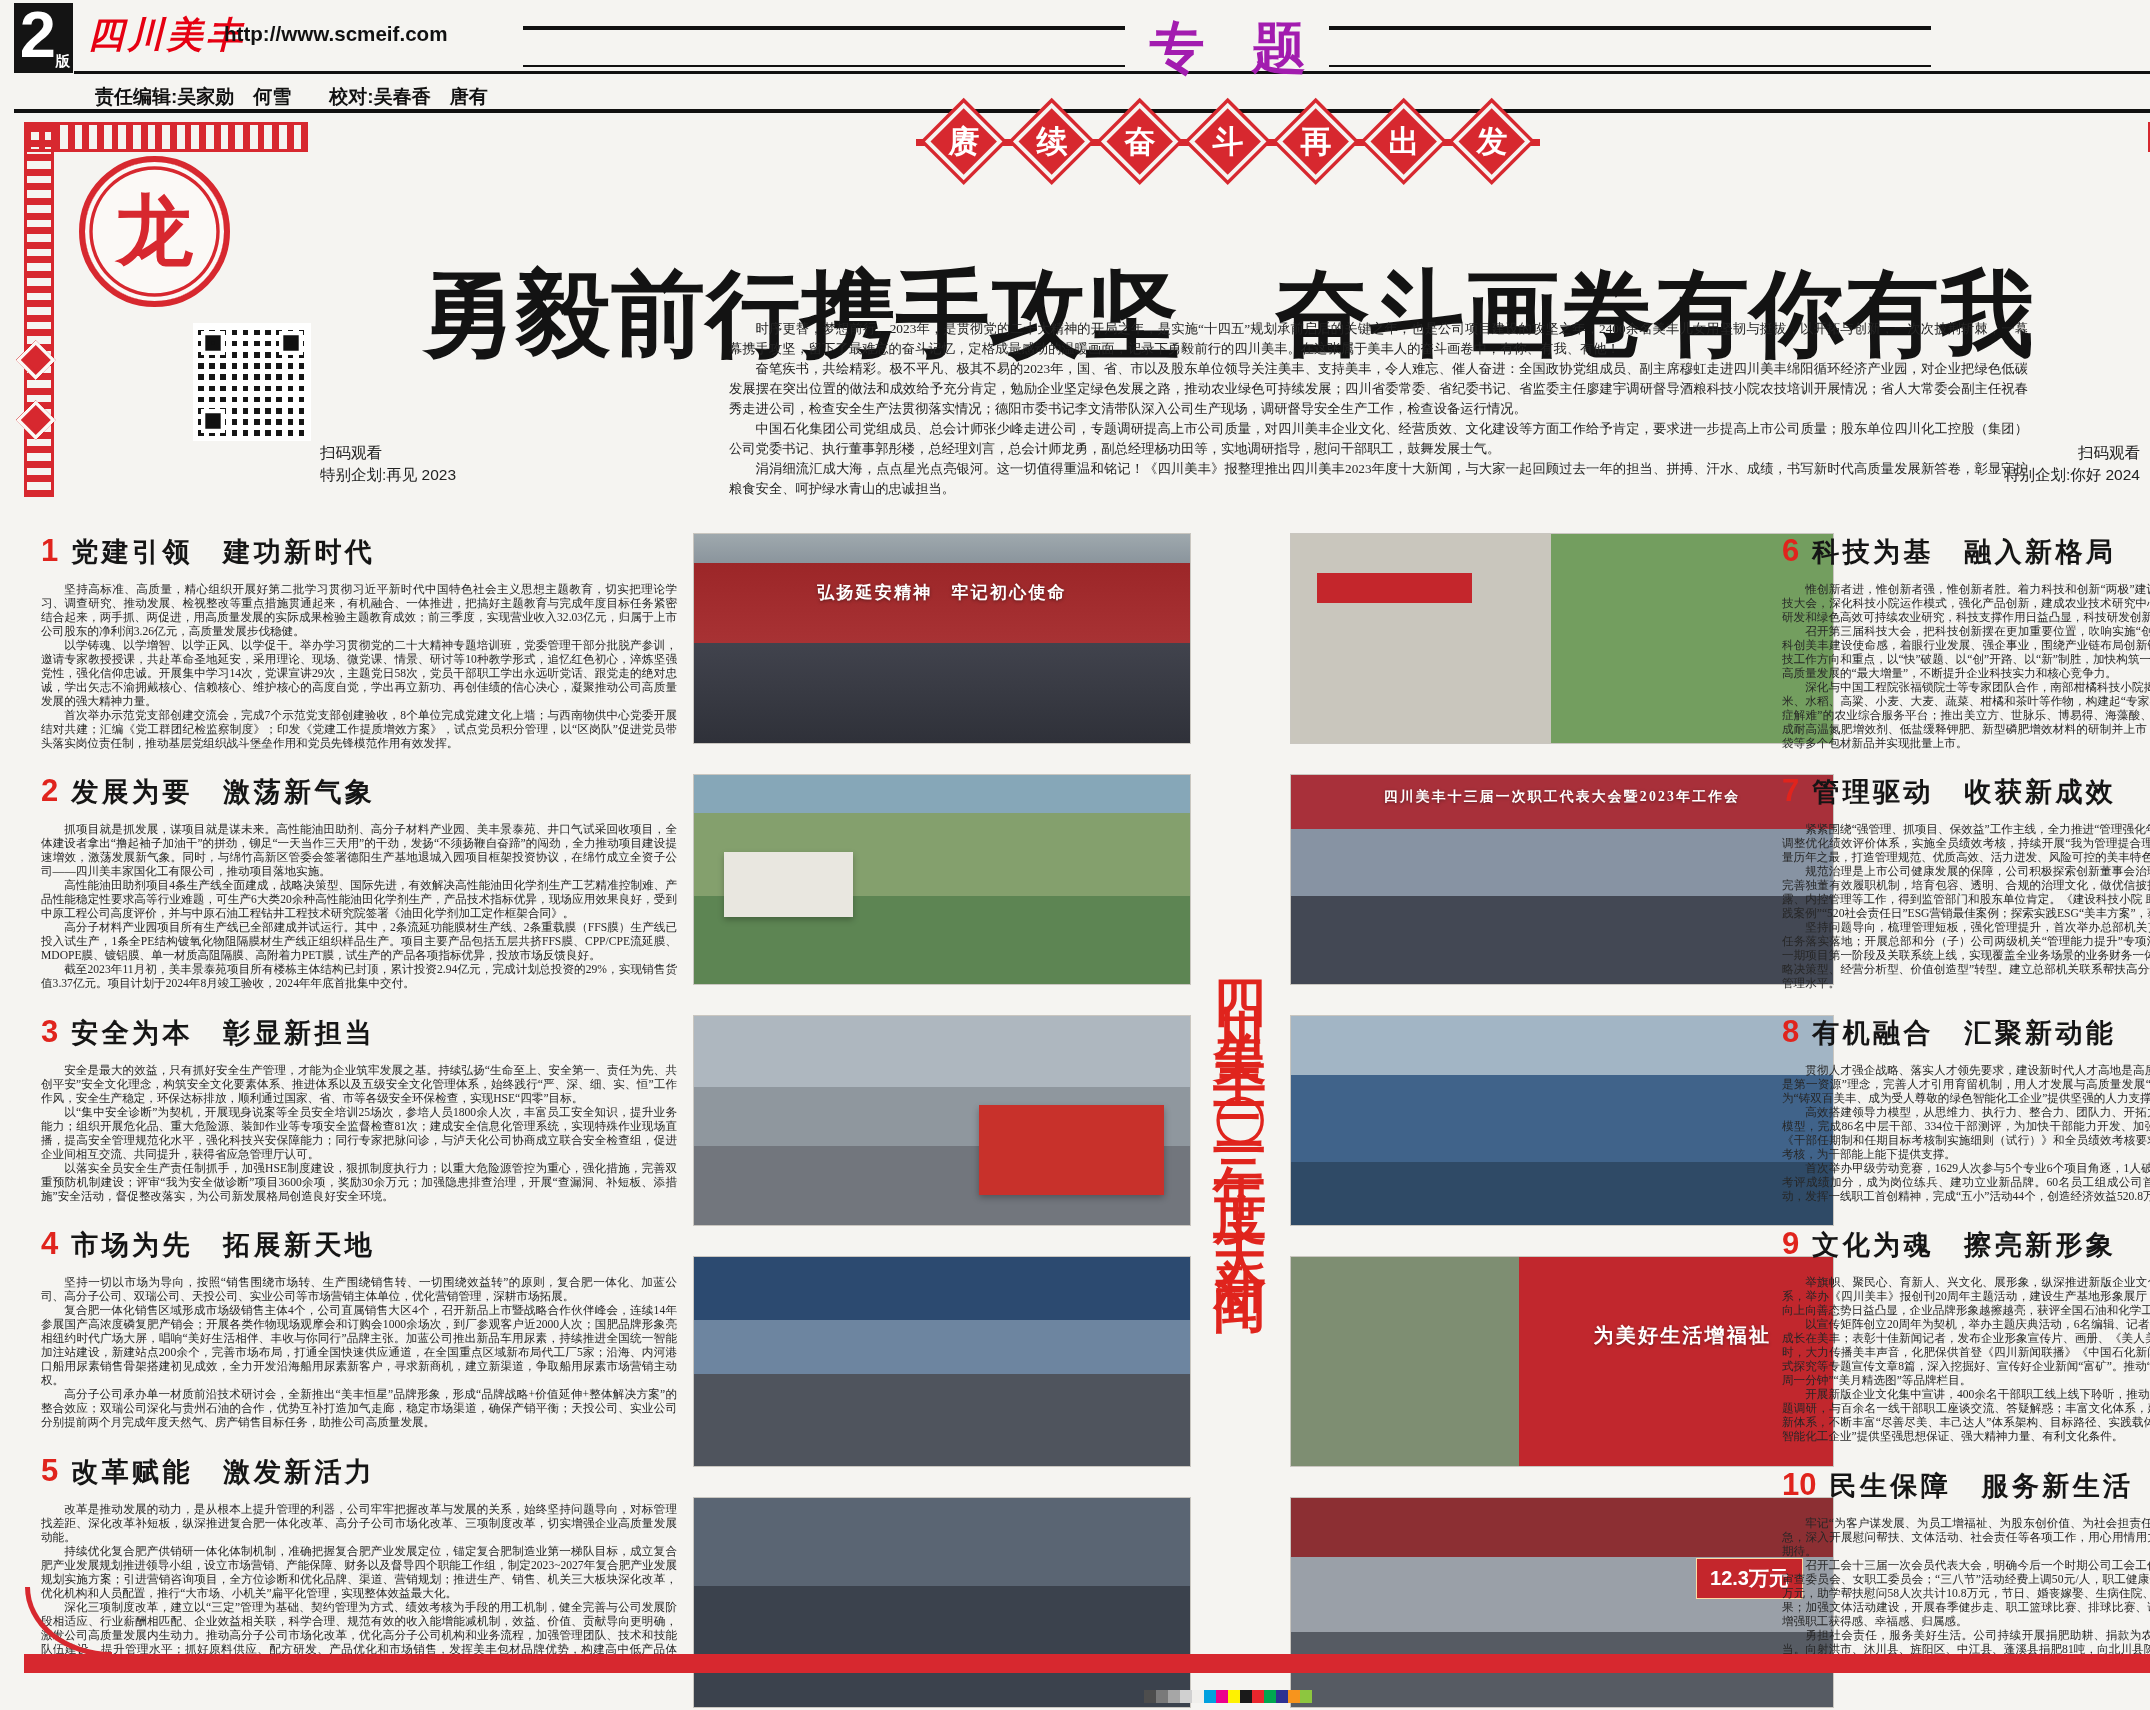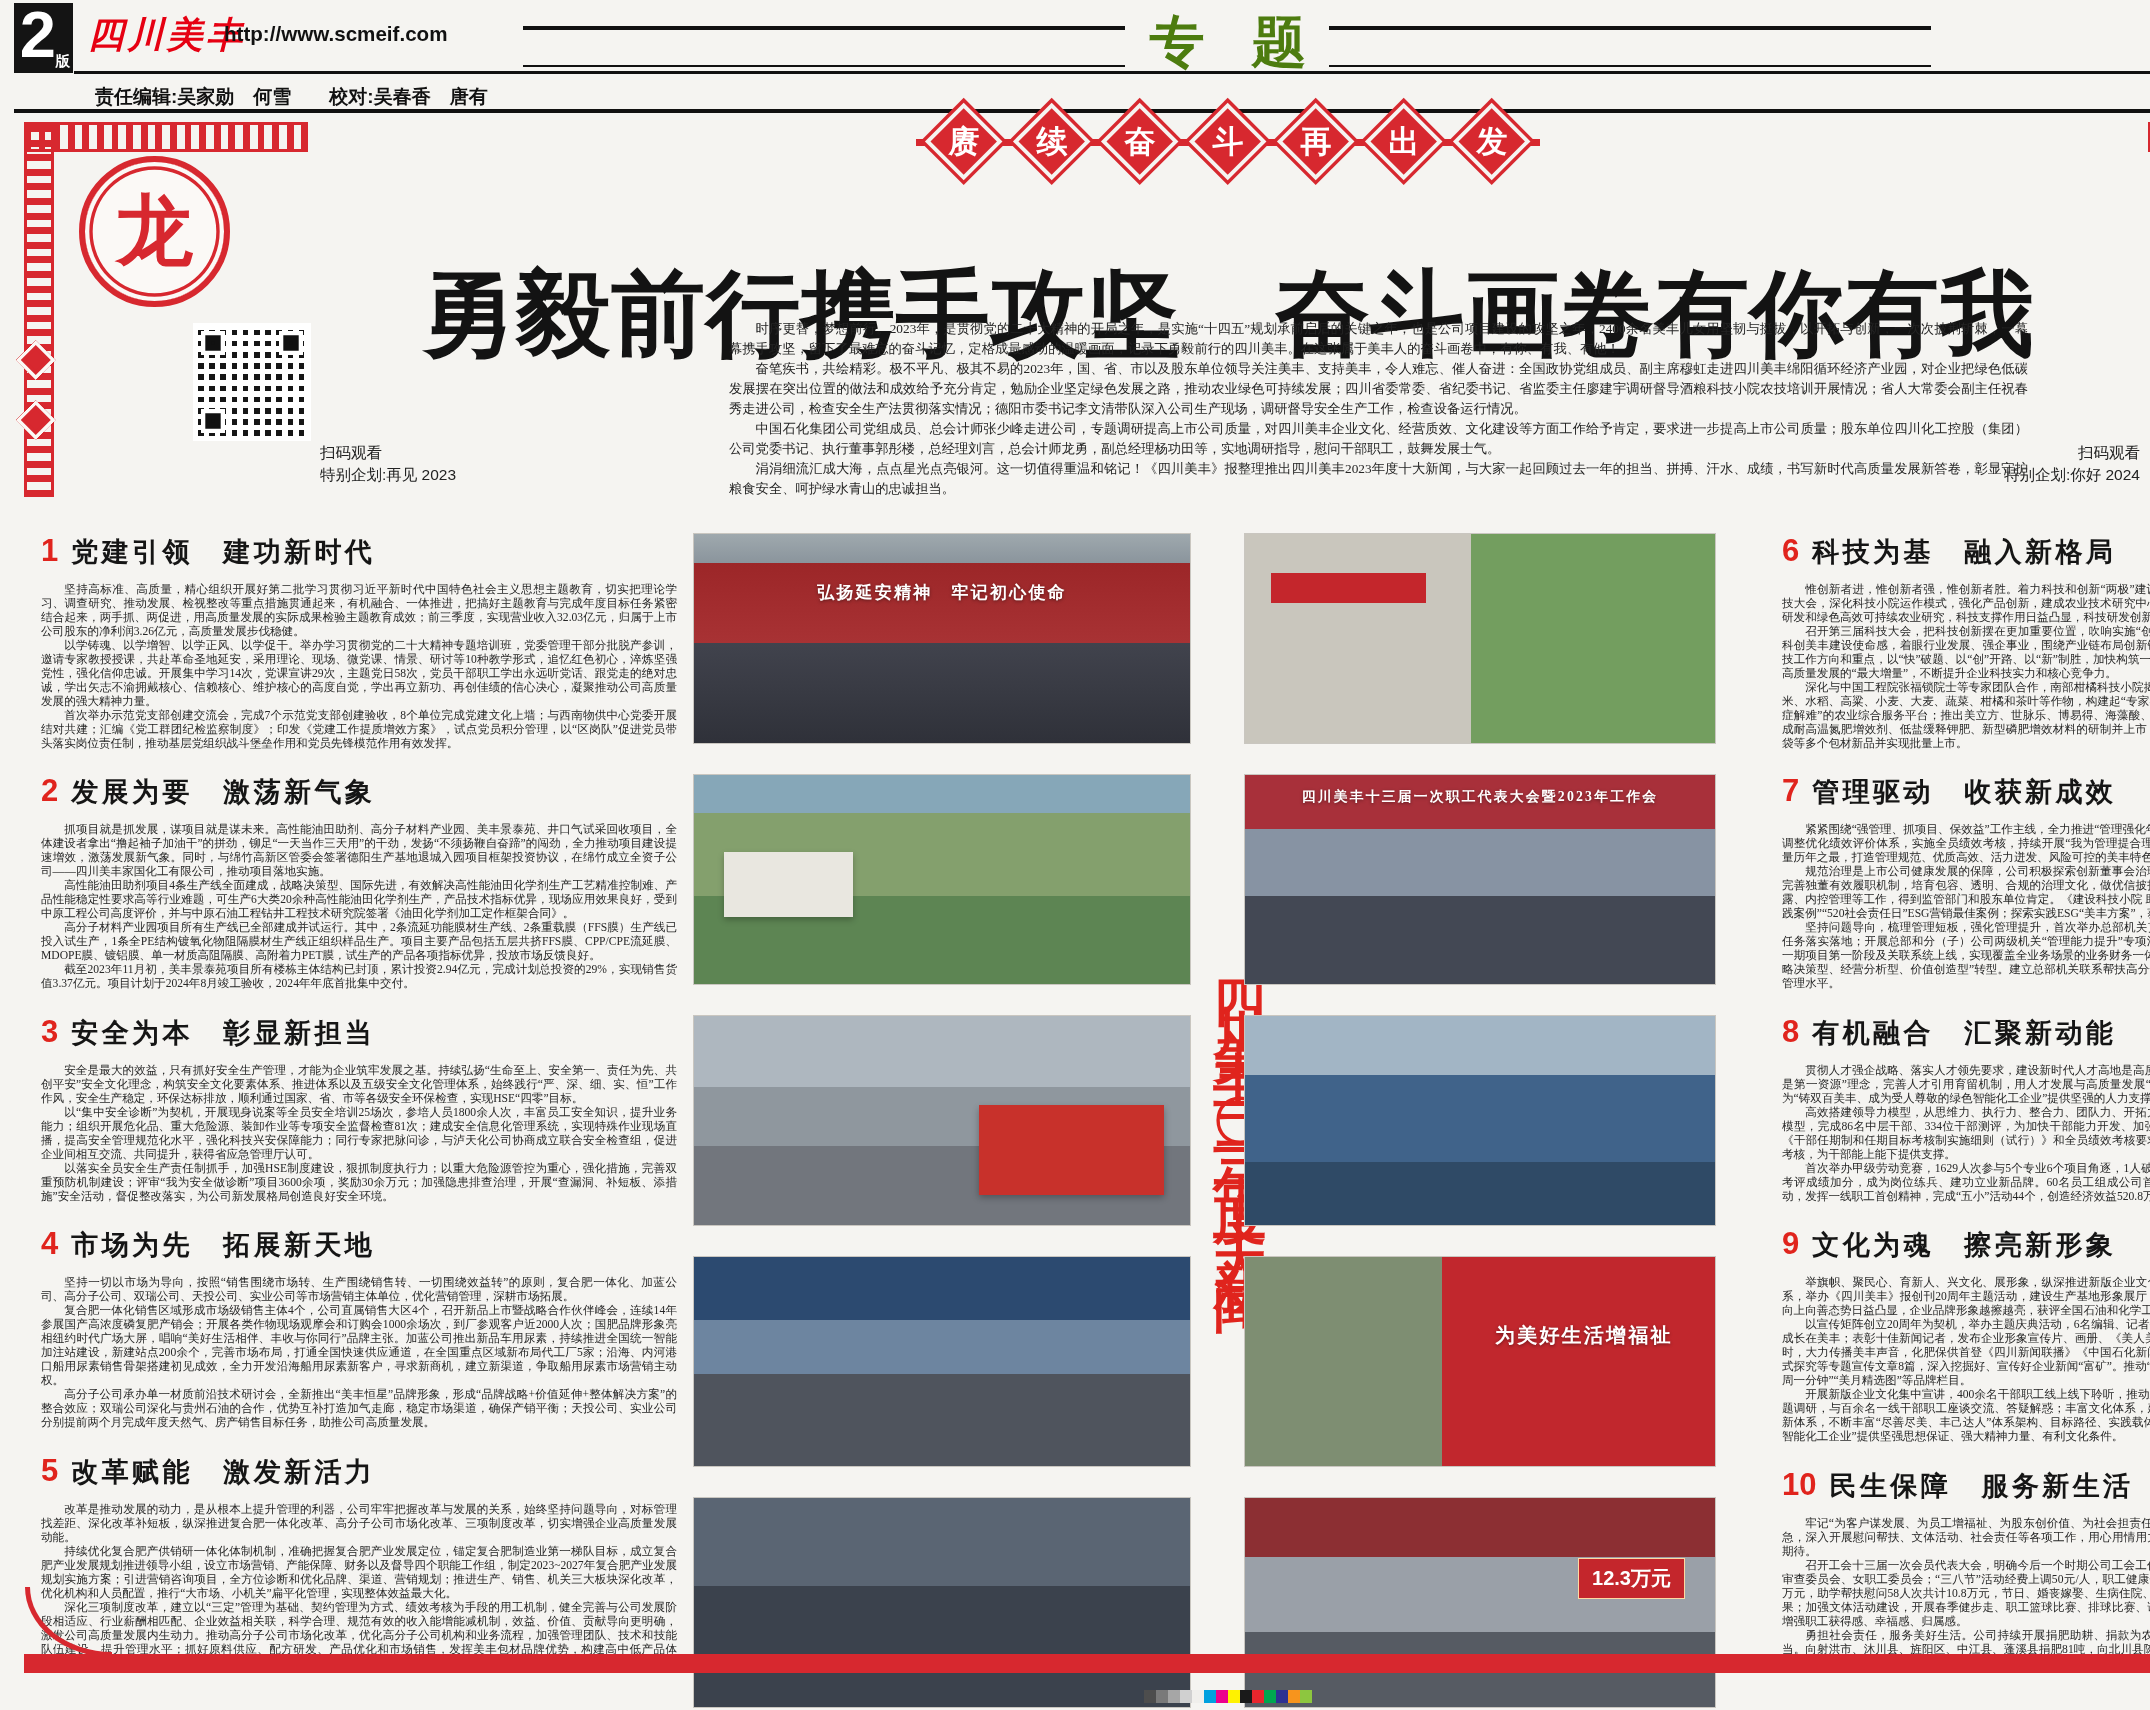--- a/index.html
+++ b/index.html
@@ -10,21 +10,21 @@
   }
   
   .pagebox{position:absolute;top:2.6px;width:59px;height:70px;background:#141414;color:#fff;}
   .pagebox.left{left:13.8px;}
   .pagebox .pn{position:absolute;top:-6px;left:0;right:11.2px;text-align:center;font:900 65px "Liberation Sans",sans-serif;}
   .pagebox .pn-ed{position:absolute;right:2.6px;bottom:1.7px;font-size:14.6px;font-weight:700;}
   .logo{position:absolute;left:88px;top:11.2px;color:#e60012;font:italic 900 36px "Liberation Serif",serif;letter-spacing:3.4px;}
   .url{position:absolute;left:224px;top:22.4px;font:700 20.6px "Liberation Sans",sans-serif;color:#111;}
   .hdr-line1{position:absolute;left:74px;right:74px;top:71px;height:3px;background:#111;}
   .editors{position:absolute;left:95px;top:84px;font:700 19px "Liberation Sans",sans-serif;color:#111;}
-  .zhuanti{position:absolute;left:50%;top:6px;transform:translateX(-50%);color:#4d7c0f;
+  .zhuanti{position:absolute;left:50%;top:12px;transform:translateX(-50%);color:#a21caf;
     font:700 55px "Liberation Serif",serif;letter-spacing:47px;text-indent:47px;white-space:nowrap;}
   .flank{position:absolute;background:#111;}
   .fl-t{top:26px;height:3.9px;} .fl-b{top:65px;height:1.7px;}
   .fl-l{left:523px;width:602px;} .fl-r{left:1329px;width:602px;}
   .hdr-line2{position:absolute;left:13.8px;right:13.8px;top:109px;height:3.9px;background:#111;}
 
   
   .orn{position:absolute;top:122px;width:284px;height:375px;pointer-events:none;}
   .orn.left{left:24px;} .orn.right{right:24px;}
   .orn .h-band{position:absolute;top:0;width:284px;height:24px;border-top:3px solid #d7282f;border-bottom:3px solid #d7282f;
@@ -77,21 +77,21 @@
   .col-text.tleft{left:41px;} .col-text.tright{left:1782px;}
   .sec{margin-bottom:22.4px;}
   .sec-h{display:flex;align-items:baseline;gap:13px;margin:0 0 13px 0;}
   .sec-num{color:#e0241d;font:900 31px "Liberation Sans",sans-serif;}
   .sec-title{font:900 27px "Liberation Serif",serif;letter-spacing:3.4px;color:#151515;}
   .sec p{margin:0;font-size:11.6px;line-height:14px;text-indent:2em;text-align:justify;color:#262626;}
 
   
   .col-photos{position:absolute;top:533px;display:flex;flex-direction:column;gap:30px;}
   .col-photos.pleft{left:693px;width:498px;}
-  .col-photos.pright{left:1244px;width:472px;}
+  .col-photos.pright{left:1290px;width:544px;}
   .photo{position:relative;height:209px;border:0.4px solid #c9c6c0;overflow:hidden;}
   .ph-text{position:absolute;left:8.6px;right:8.6px;text-align:center;color:#fff;
     font:700 17px "Liberation Serif",serif;letter-spacing:2.2px;text-shadow:0 0.9px 3.4px rgba(0,0,0,.45);}
   .ph-l1{background:linear-gradient(180deg,#9fa9ae 0%,#8a949c 14%,#9c2628 14%,#a83234 52%,#41434d 52%,#2f3139 100%);}
   .ph-l1 .ph-text{top:47px;}
   .ph-l2{background:linear-gradient(180deg,#86a7b8 0 18%,#84a06d 18% 58%,#5d8553 58% 100%);}
   .ph-l2::after{content:"";position:absolute;left:30px;top:77px;width:129px;height:65px;background:#e9e7e0;box-shadow:0 2.6px 6px rgba(0,0,0,.25);}
   .ph-l3{background:linear-gradient(180deg,#aeb7bf 0 34%,#8f979e 34% 62%,#72767d 62% 100%);}
   .ph-l3::after{content:"";position:absolute;right:26px;bottom:30px;width:185px;height:90px;background:#c8312b;box-shadow:0 3.4px 6.9px rgba(0,0,0,.3);}
   .ph-l4{background:linear-gradient(180deg,#2c4a70 0 30%,#6d85a0 30% 56%,#4f545d 56% 100%);}

